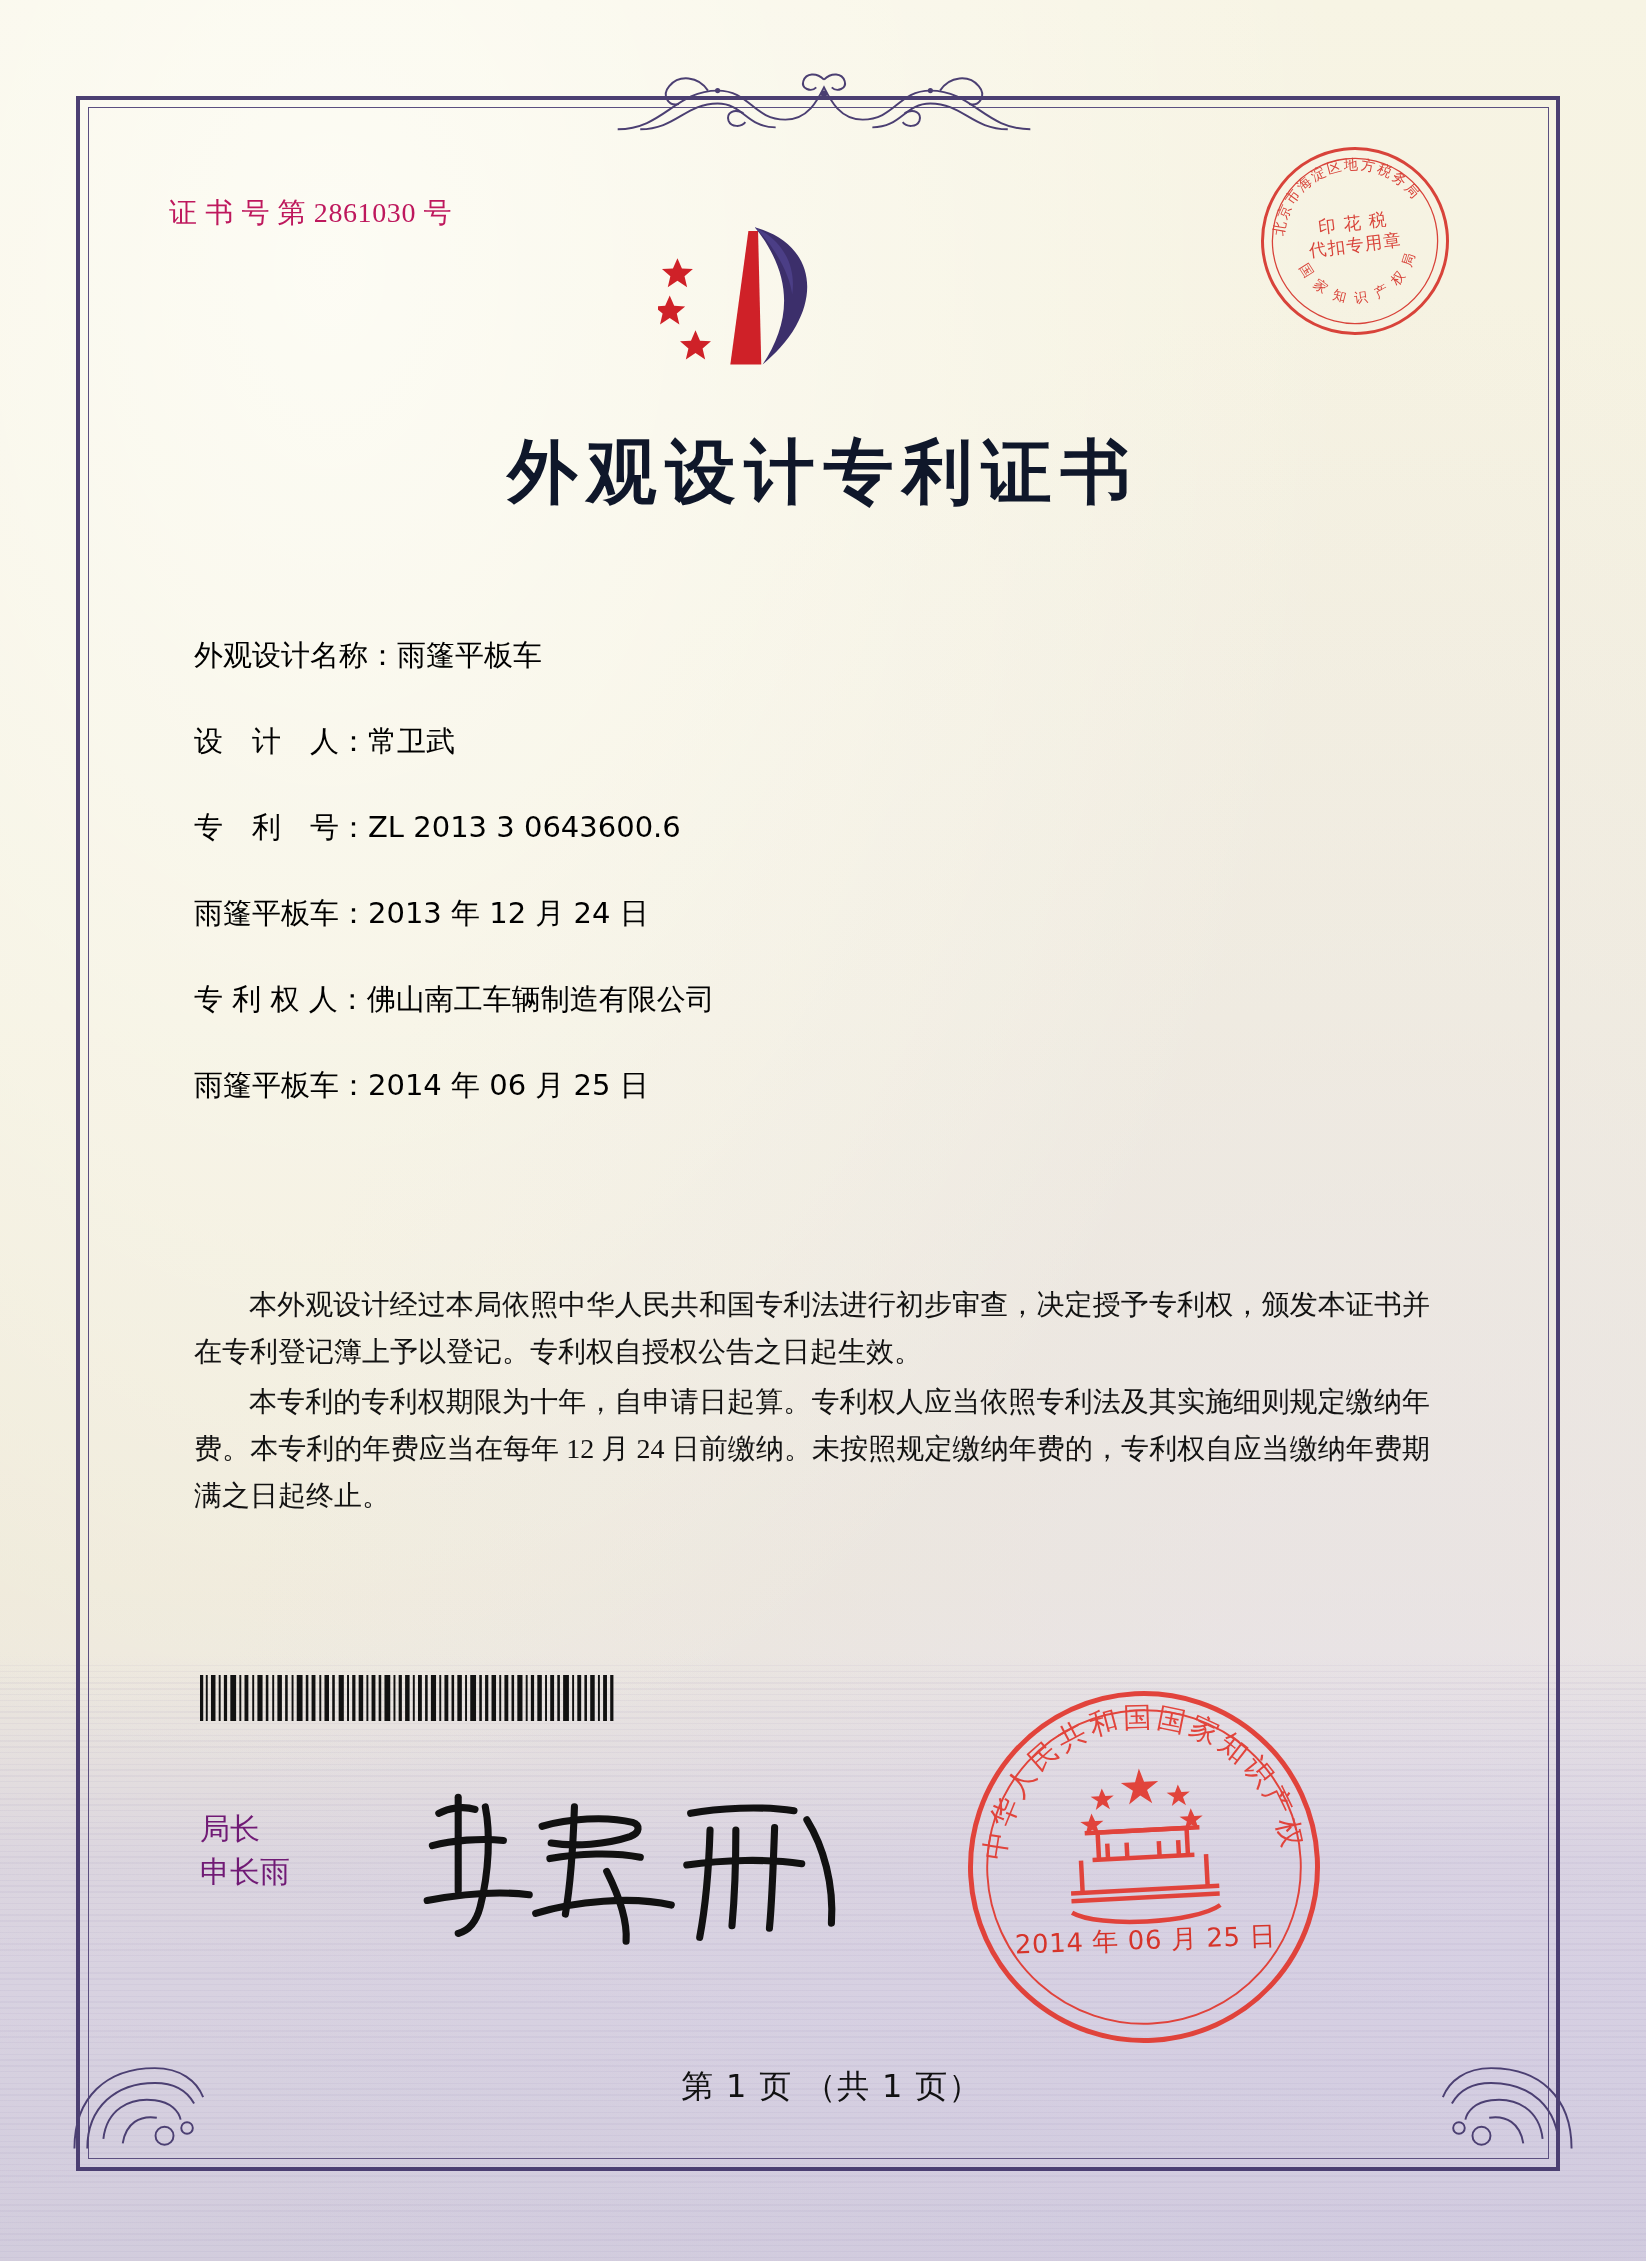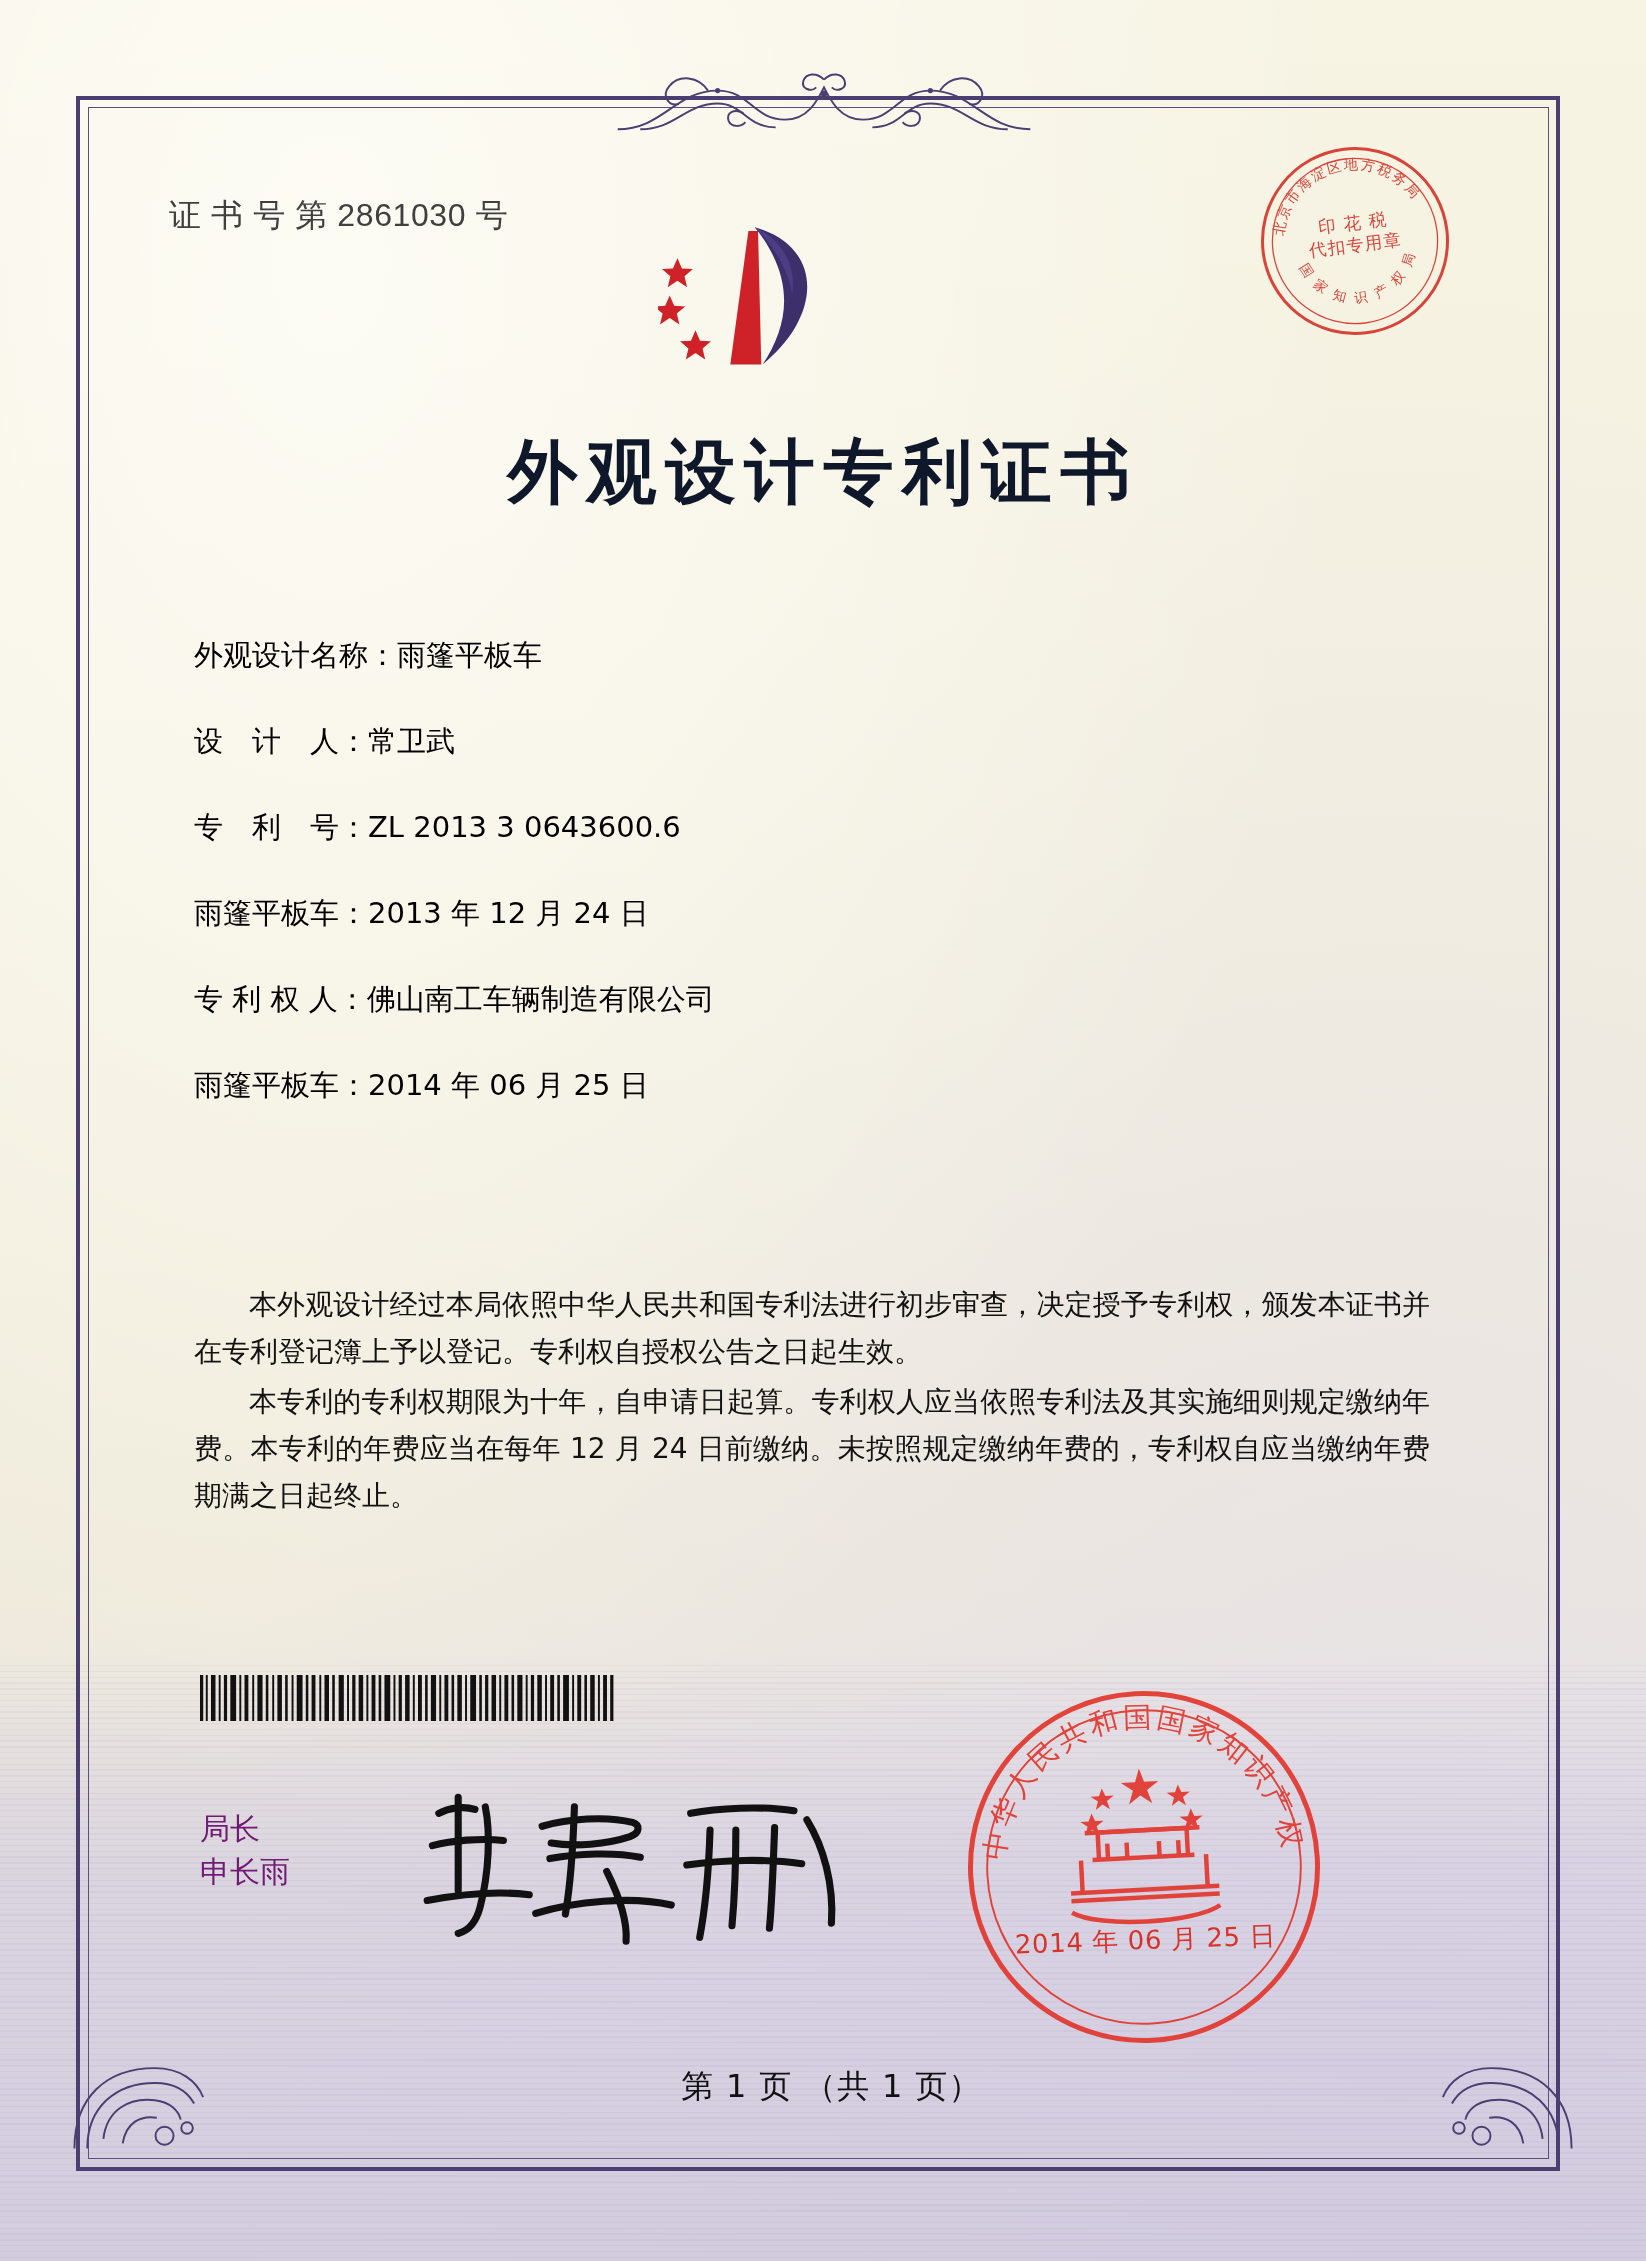--- a/index.html
+++ b/index.html
@@ -82,24 +82,24 @@
     height: 148px;
   }
   .corner-bl { left: 68px; top: 2007px; }
   .corner-br { left: 1430px; top: 2007px; transform: scaleX(-1); }
 
   
   .cert-number {
     position: absolute;
     left: 169px;
     top: 194px;
-    font-size: 32px;
+    font-size: 28px;
     letter-spacing: 0.6px;
-    color: #404040;
-    font-family: Liberation Sans, sans-serif;
+    color: #be185d;
+    font-family: Liberation Serif, serif;
     white-space: nowrap;
   }
   .logo {
     position: absolute;
     left: 658px;
     top: 213px;
     width: 213px;
     height: 158px;
   }
   .title {
@@ -173,20 +173,21 @@
     width: 1236px;
     font-size: 28px;
     line-height: 47px;
     color: #121212;
     text-align: justify;
     font-family: "DejaVu Sans", sans-serif;
   }
   .body-text p {
     margin: 0 0 2.6px 0;
     text-indent: 55px;
+    font-family: Liberation Serif, serif;
   }
 
   
   .barcode {
     position: absolute;
     left: 200px;
     top: 1675px;
     width: 416px;
     height: 46px;
   }

